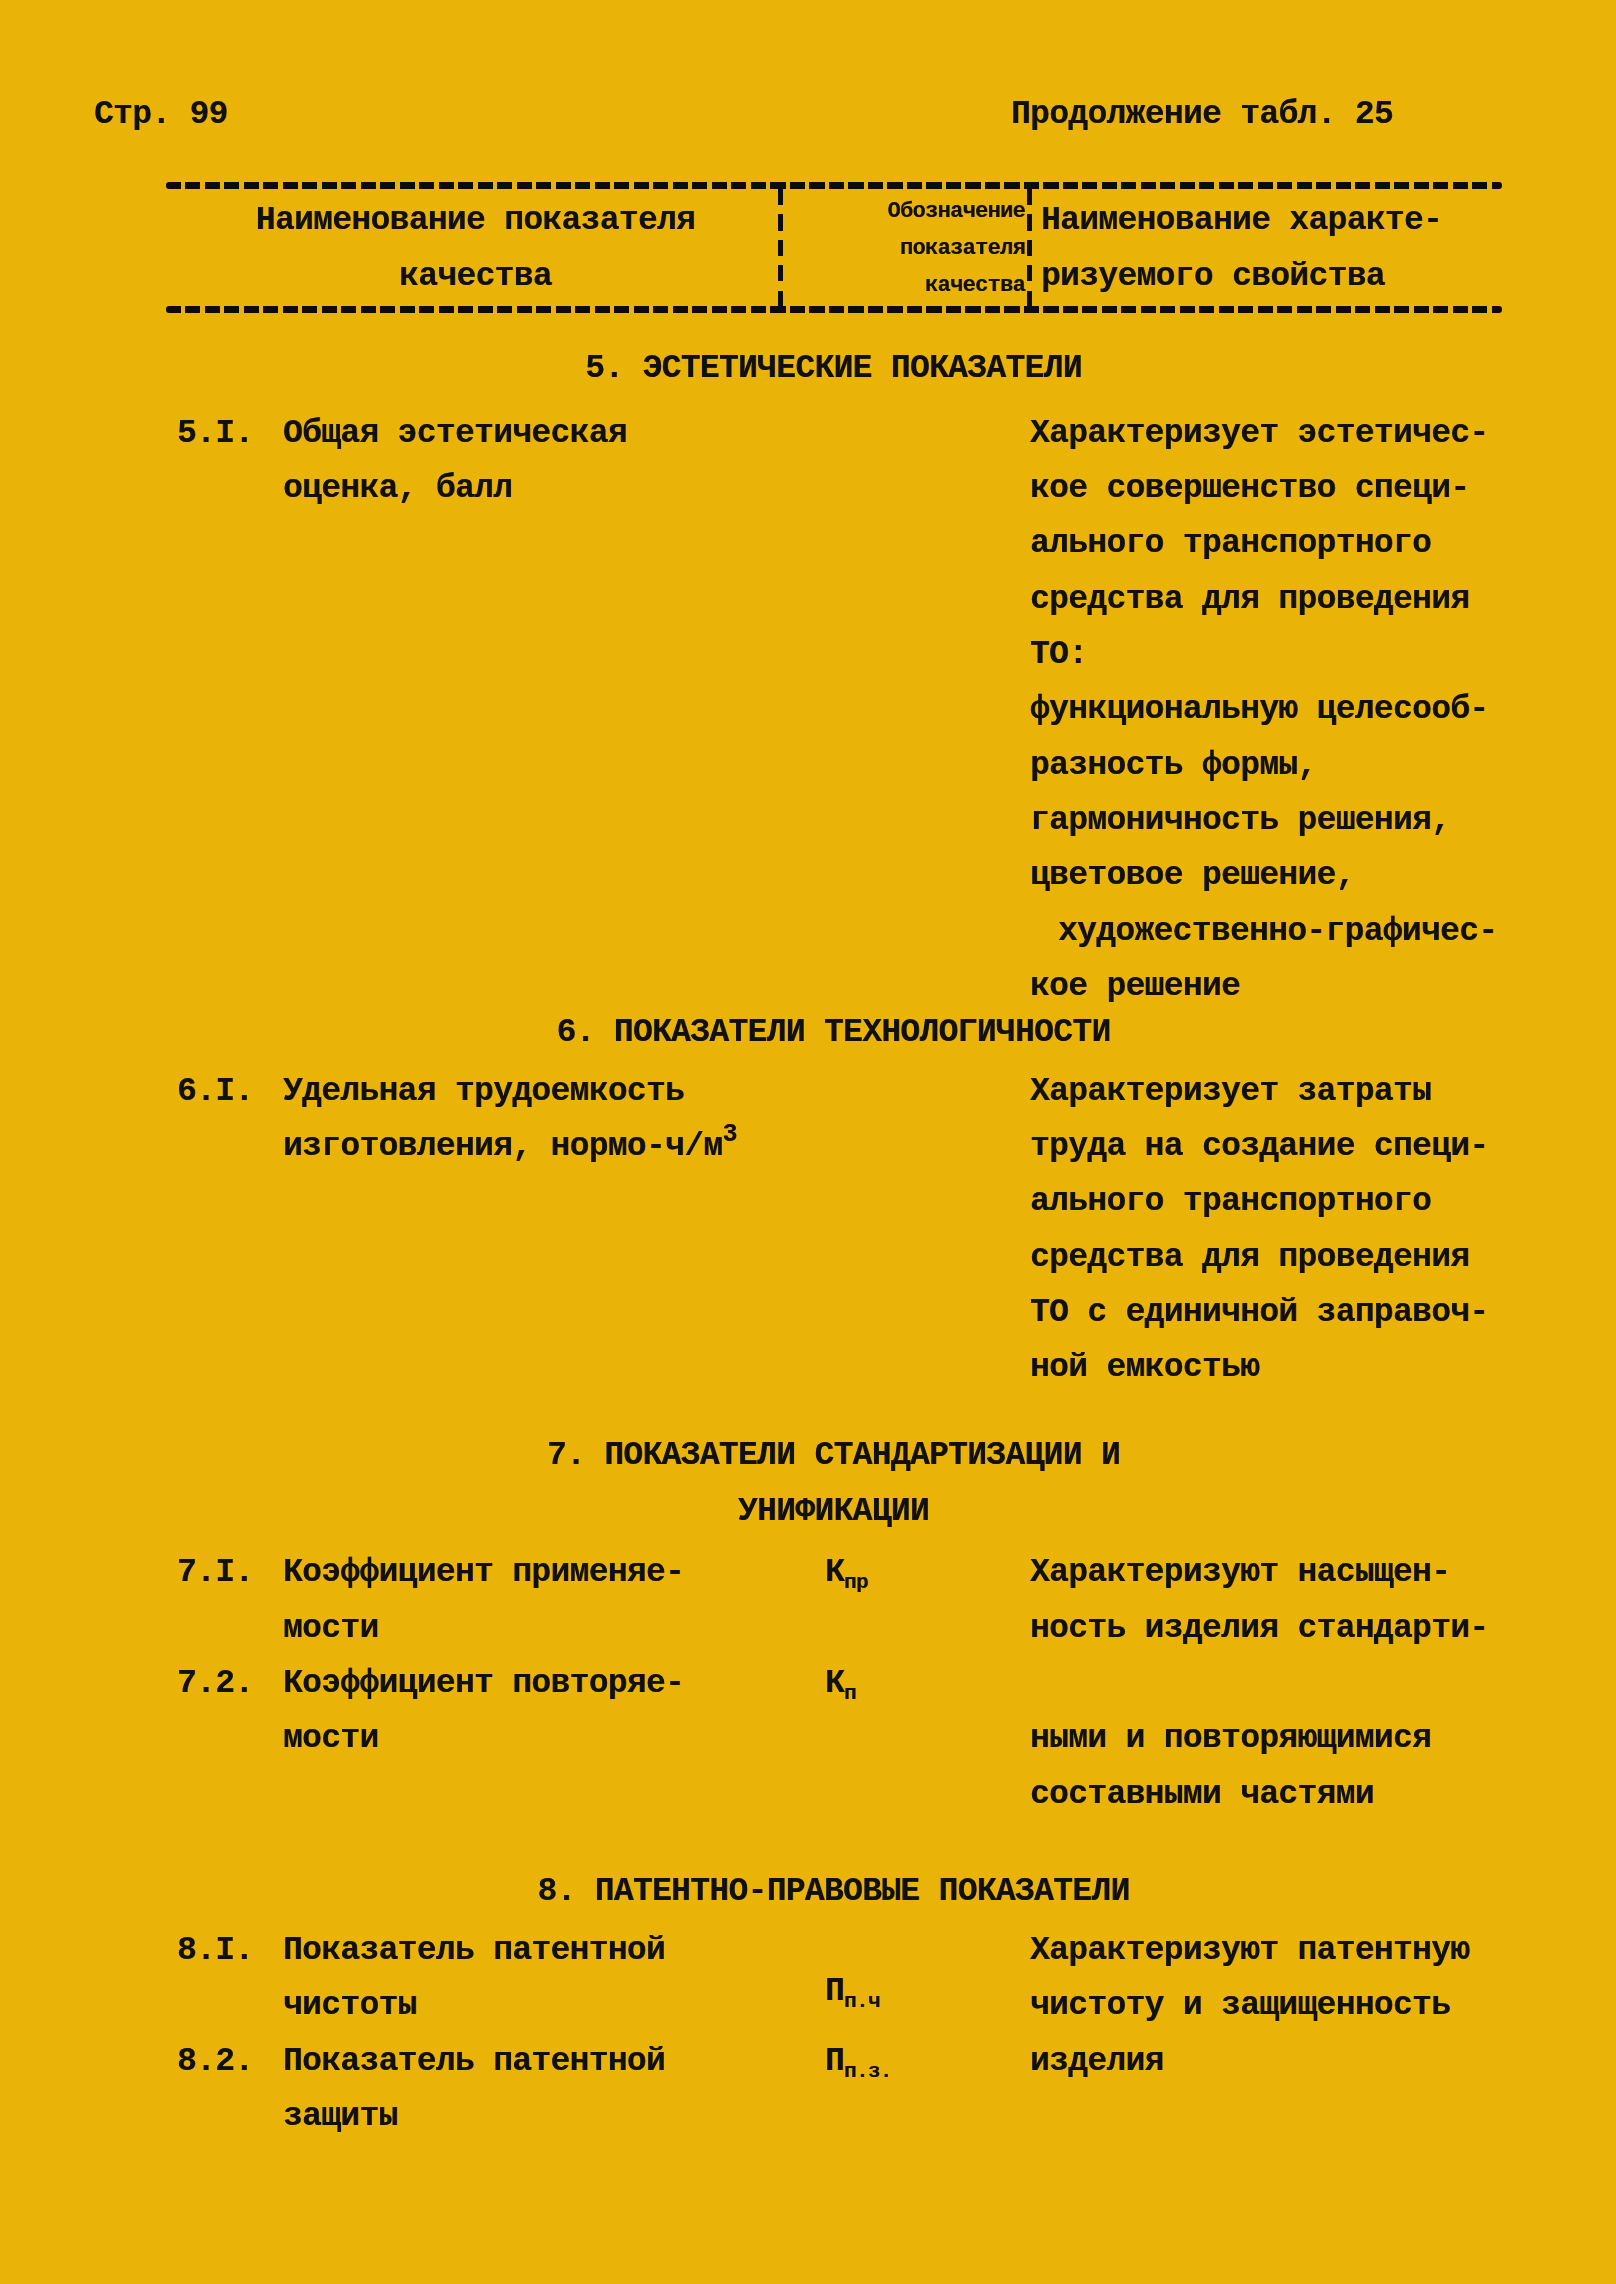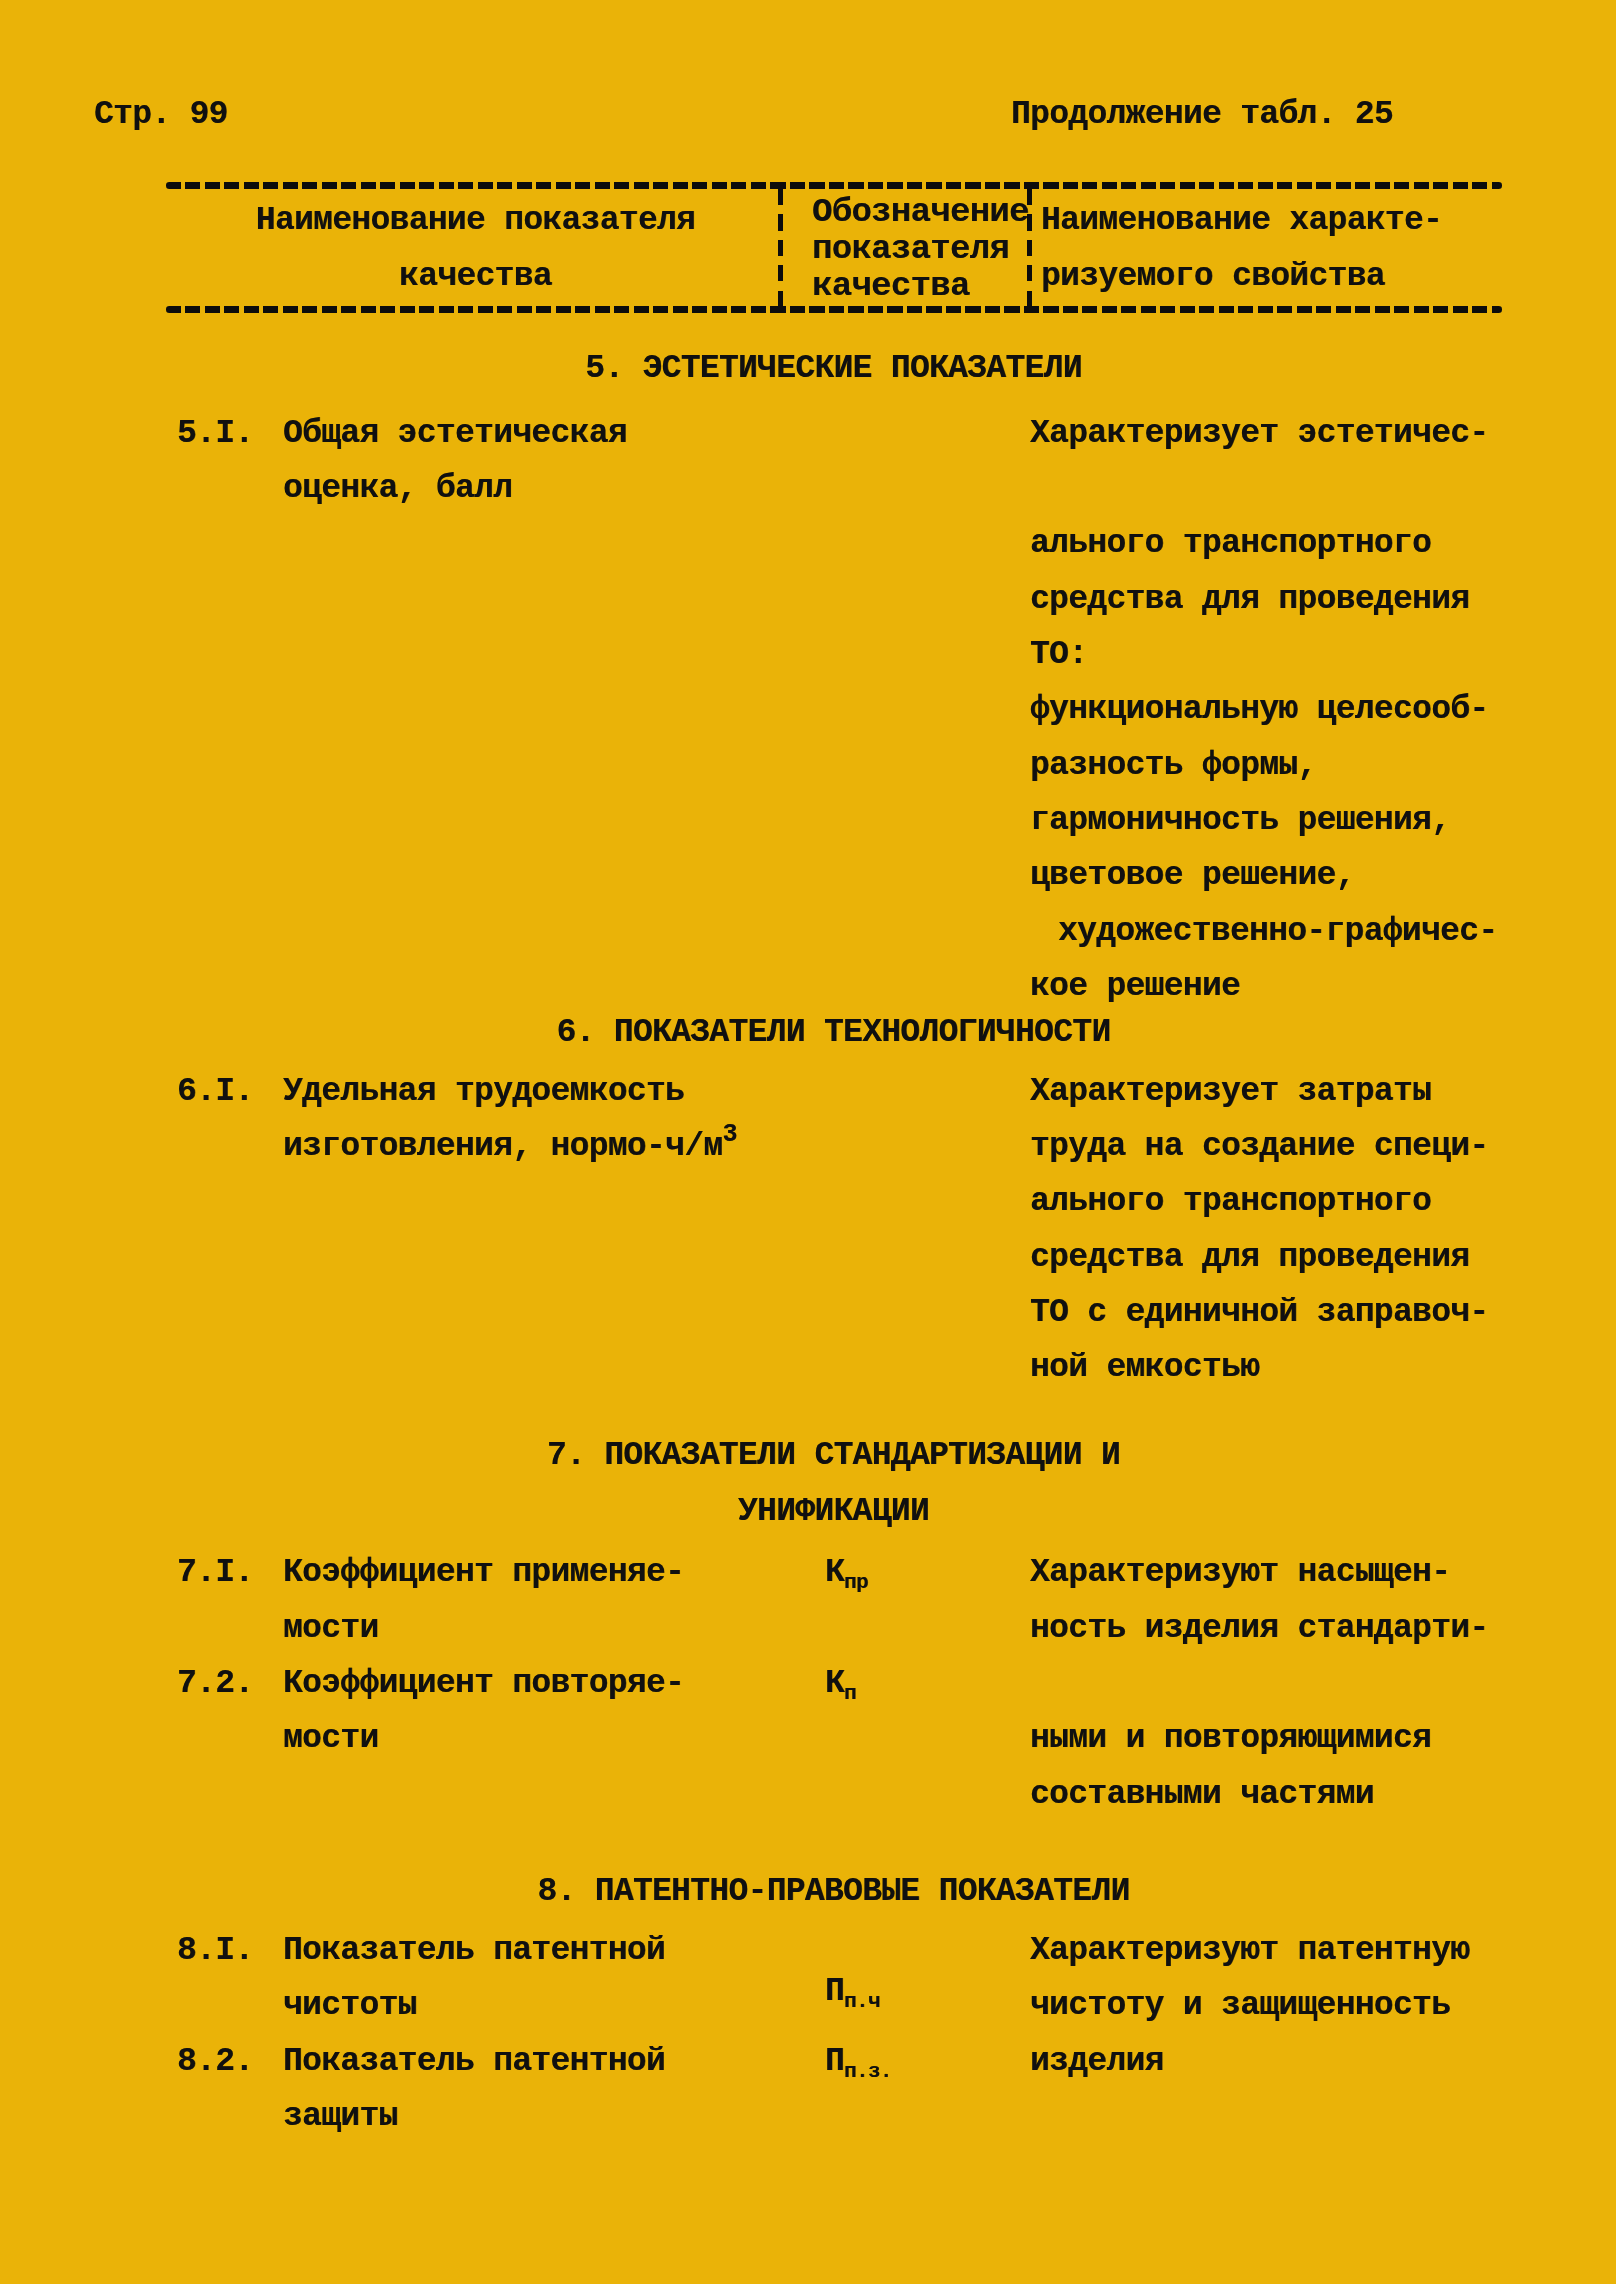--- a/index.html
+++ b/index.html
@@ -17,21 +17,21 @@
   }
   .tl {
     position: absolute;
     white-space: nowrap;
     font-size: 33px;
     line-height: 38px;
     letter-spacing: -0.7px;
   }
   .ctr  { left: 176px; width: 1315px; text-align: center; }
   .hc1  { left: 176px; width: 599px;  text-align: center; }
-  .hc2  { left: 812px; width: 241px; text-align: left; font-size: 34px; }
+  .hc2  { left: 784px; width: 241px; text-align: right; font-size: 22px; }
   .hrule {
     position: absolute;
     left: 166px;
     width: 1336px;
     height: 6.5px;
     border-radius: 3.3px;
     background: repeating-linear-gradient(90deg, #0c0c0c 0 15px, rgba(12,12,12,0) 15px 19.5px);
   }
   .vrule {
     position: absolute;
@@ -64,20 +64,21 @@
   <div class="tl" style="left:1041px; top:202px;">Наименование характе-</div>
   <div class="tl" style="left:1041px; top:258px;">ризуемого свойства</div>
 
   <div class="tl ctr" style="top:350px;">5. ЭСТЕТИЧЕСКИЕ ПОКАЗАТЕЛИ</div>
 
   <div class="tl" style="left:177px; top:415px;">5.I.</div>
   <div class="tl" style="left:283px; top:415px;">Общая эстетическая</div>
   <div class="tl" style="left:283px; top:470px;">оценка, балл</div>
 
   <div class="tl" style="left:1030px; top:415px;">Характеризует эстетичес-</div>
+  <div class="tl" style="left:1030px; top:470px;">кое совершенство специ-</div>
   <div class="tl" style="left:1030px; top:525px;">ального транспортного</div>
   <div class="tl" style="left:1030px; top:581px;">средства для проведения</div>
   <div class="tl" style="left:1030px; top:636px;">ТО:</div>
   <div class="tl" style="left:1030px; top:691px;">функциональную целесооб-</div>
   <div class="tl" style="left:1030px; top:747px;">разность формы,</div>
   <div class="tl" style="left:1030px; top:802px;">гармоничность решения,</div>
   <div class="tl" style="left:1030px; top:857px;">цветовое решение,</div>
   <div class="tl" style="left:1058px; top:913px;">художественно-графичес-</div>
   <div class="tl" style="left:1030px; top:968px;">кое решение</div>
 

